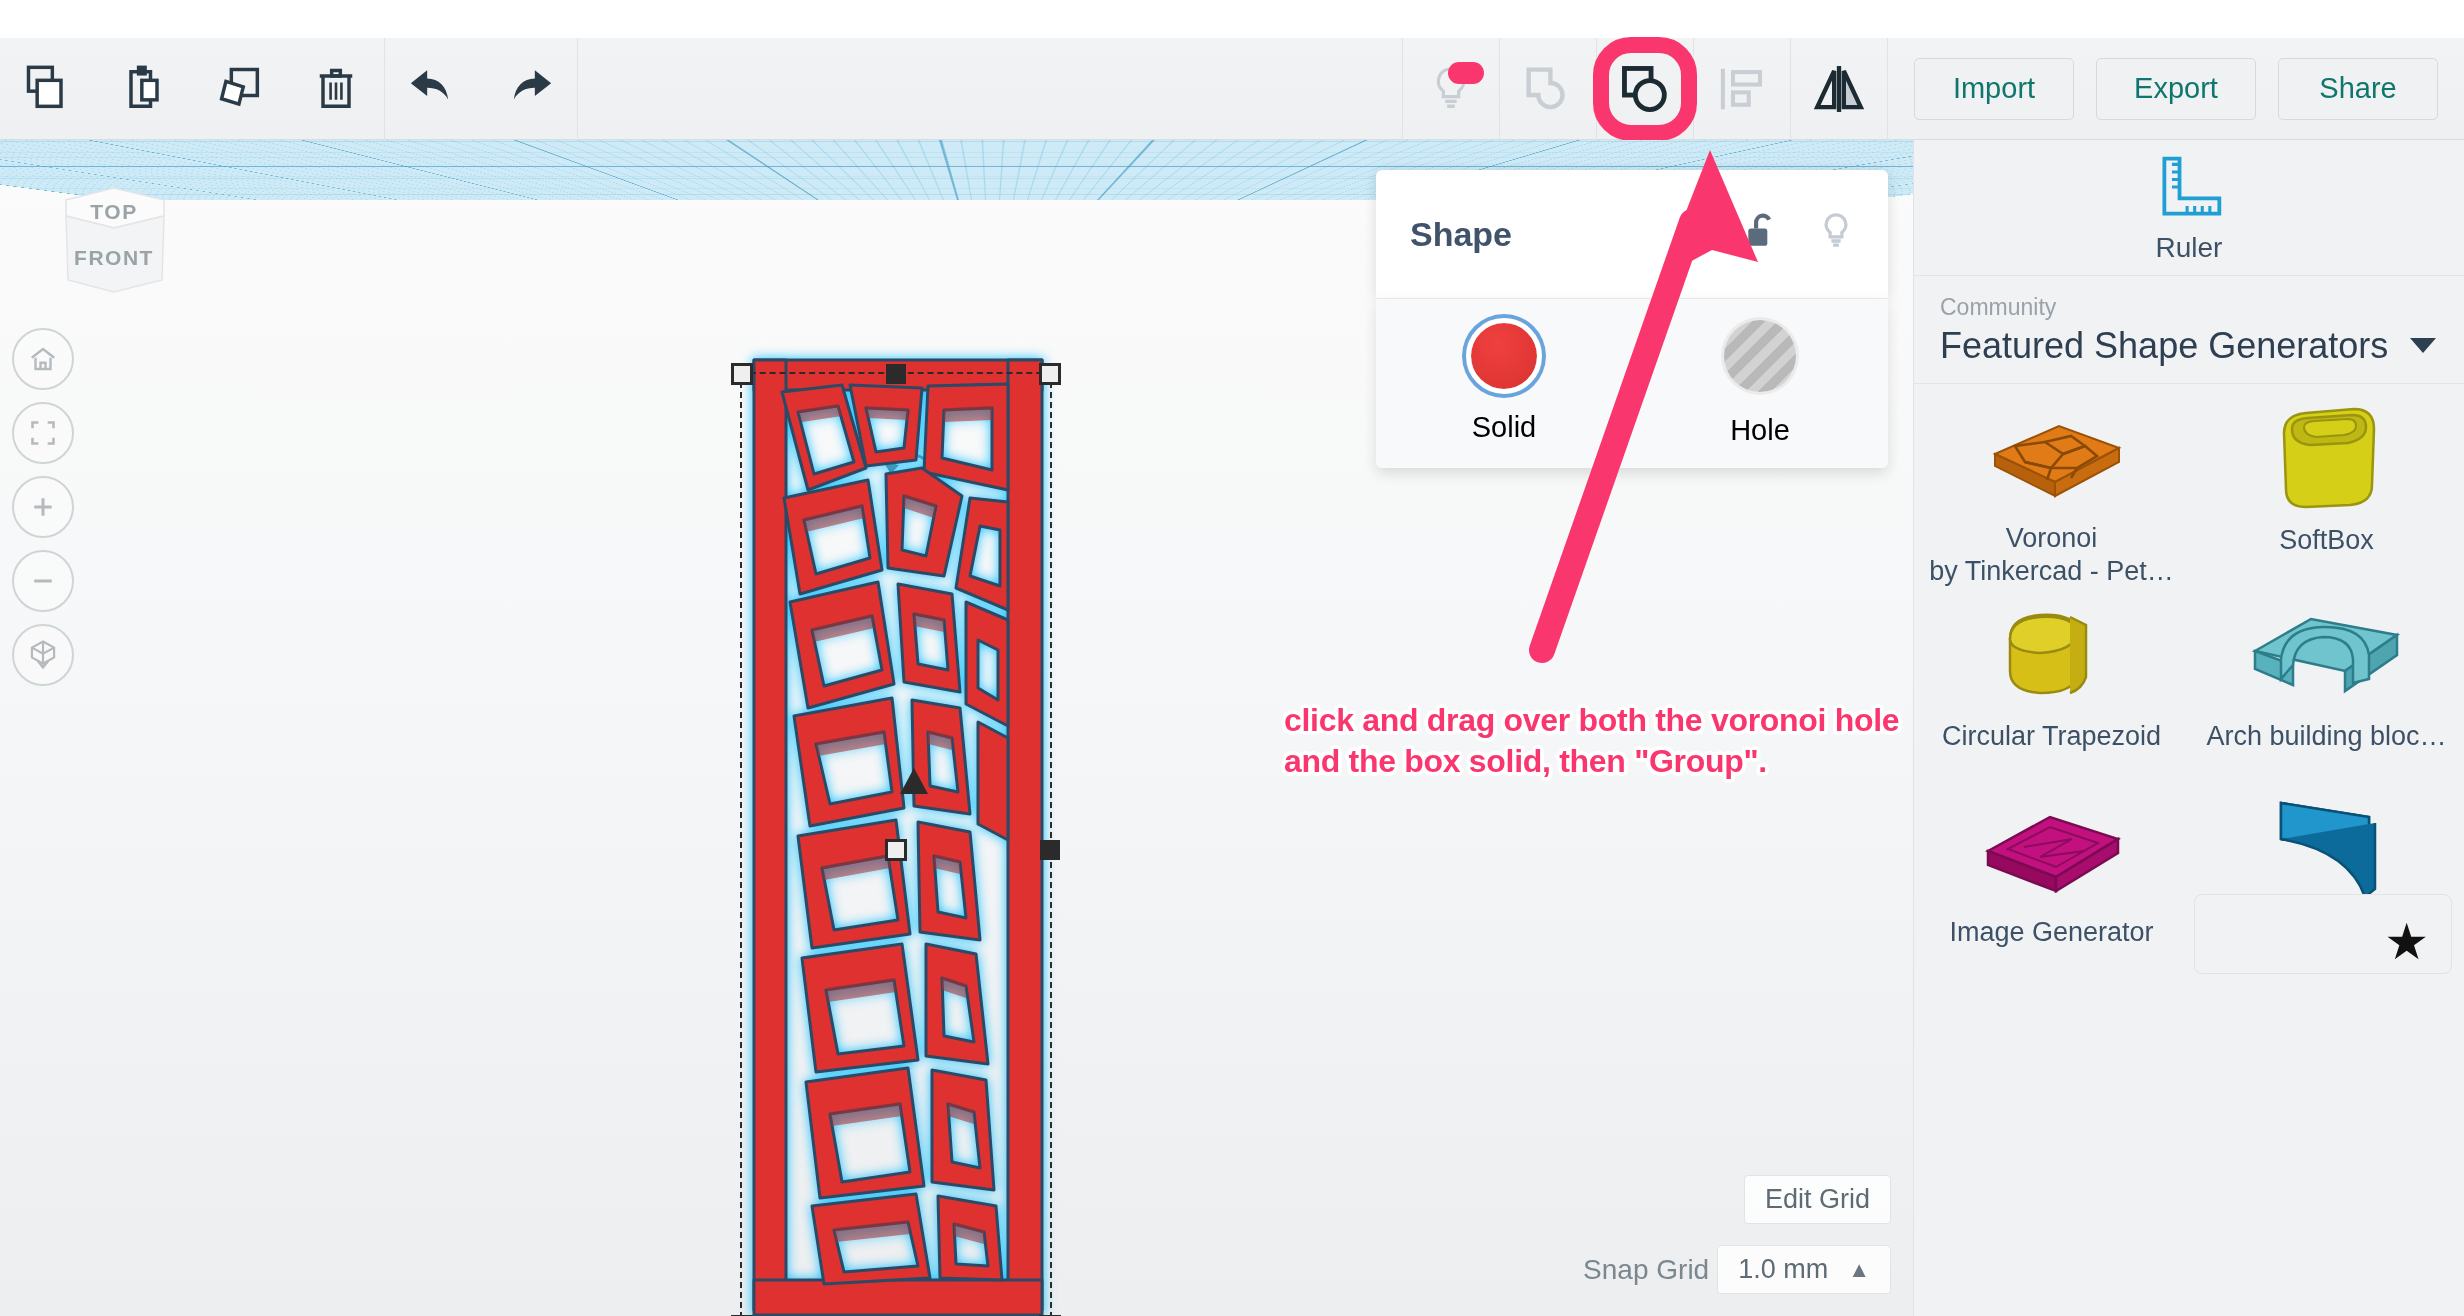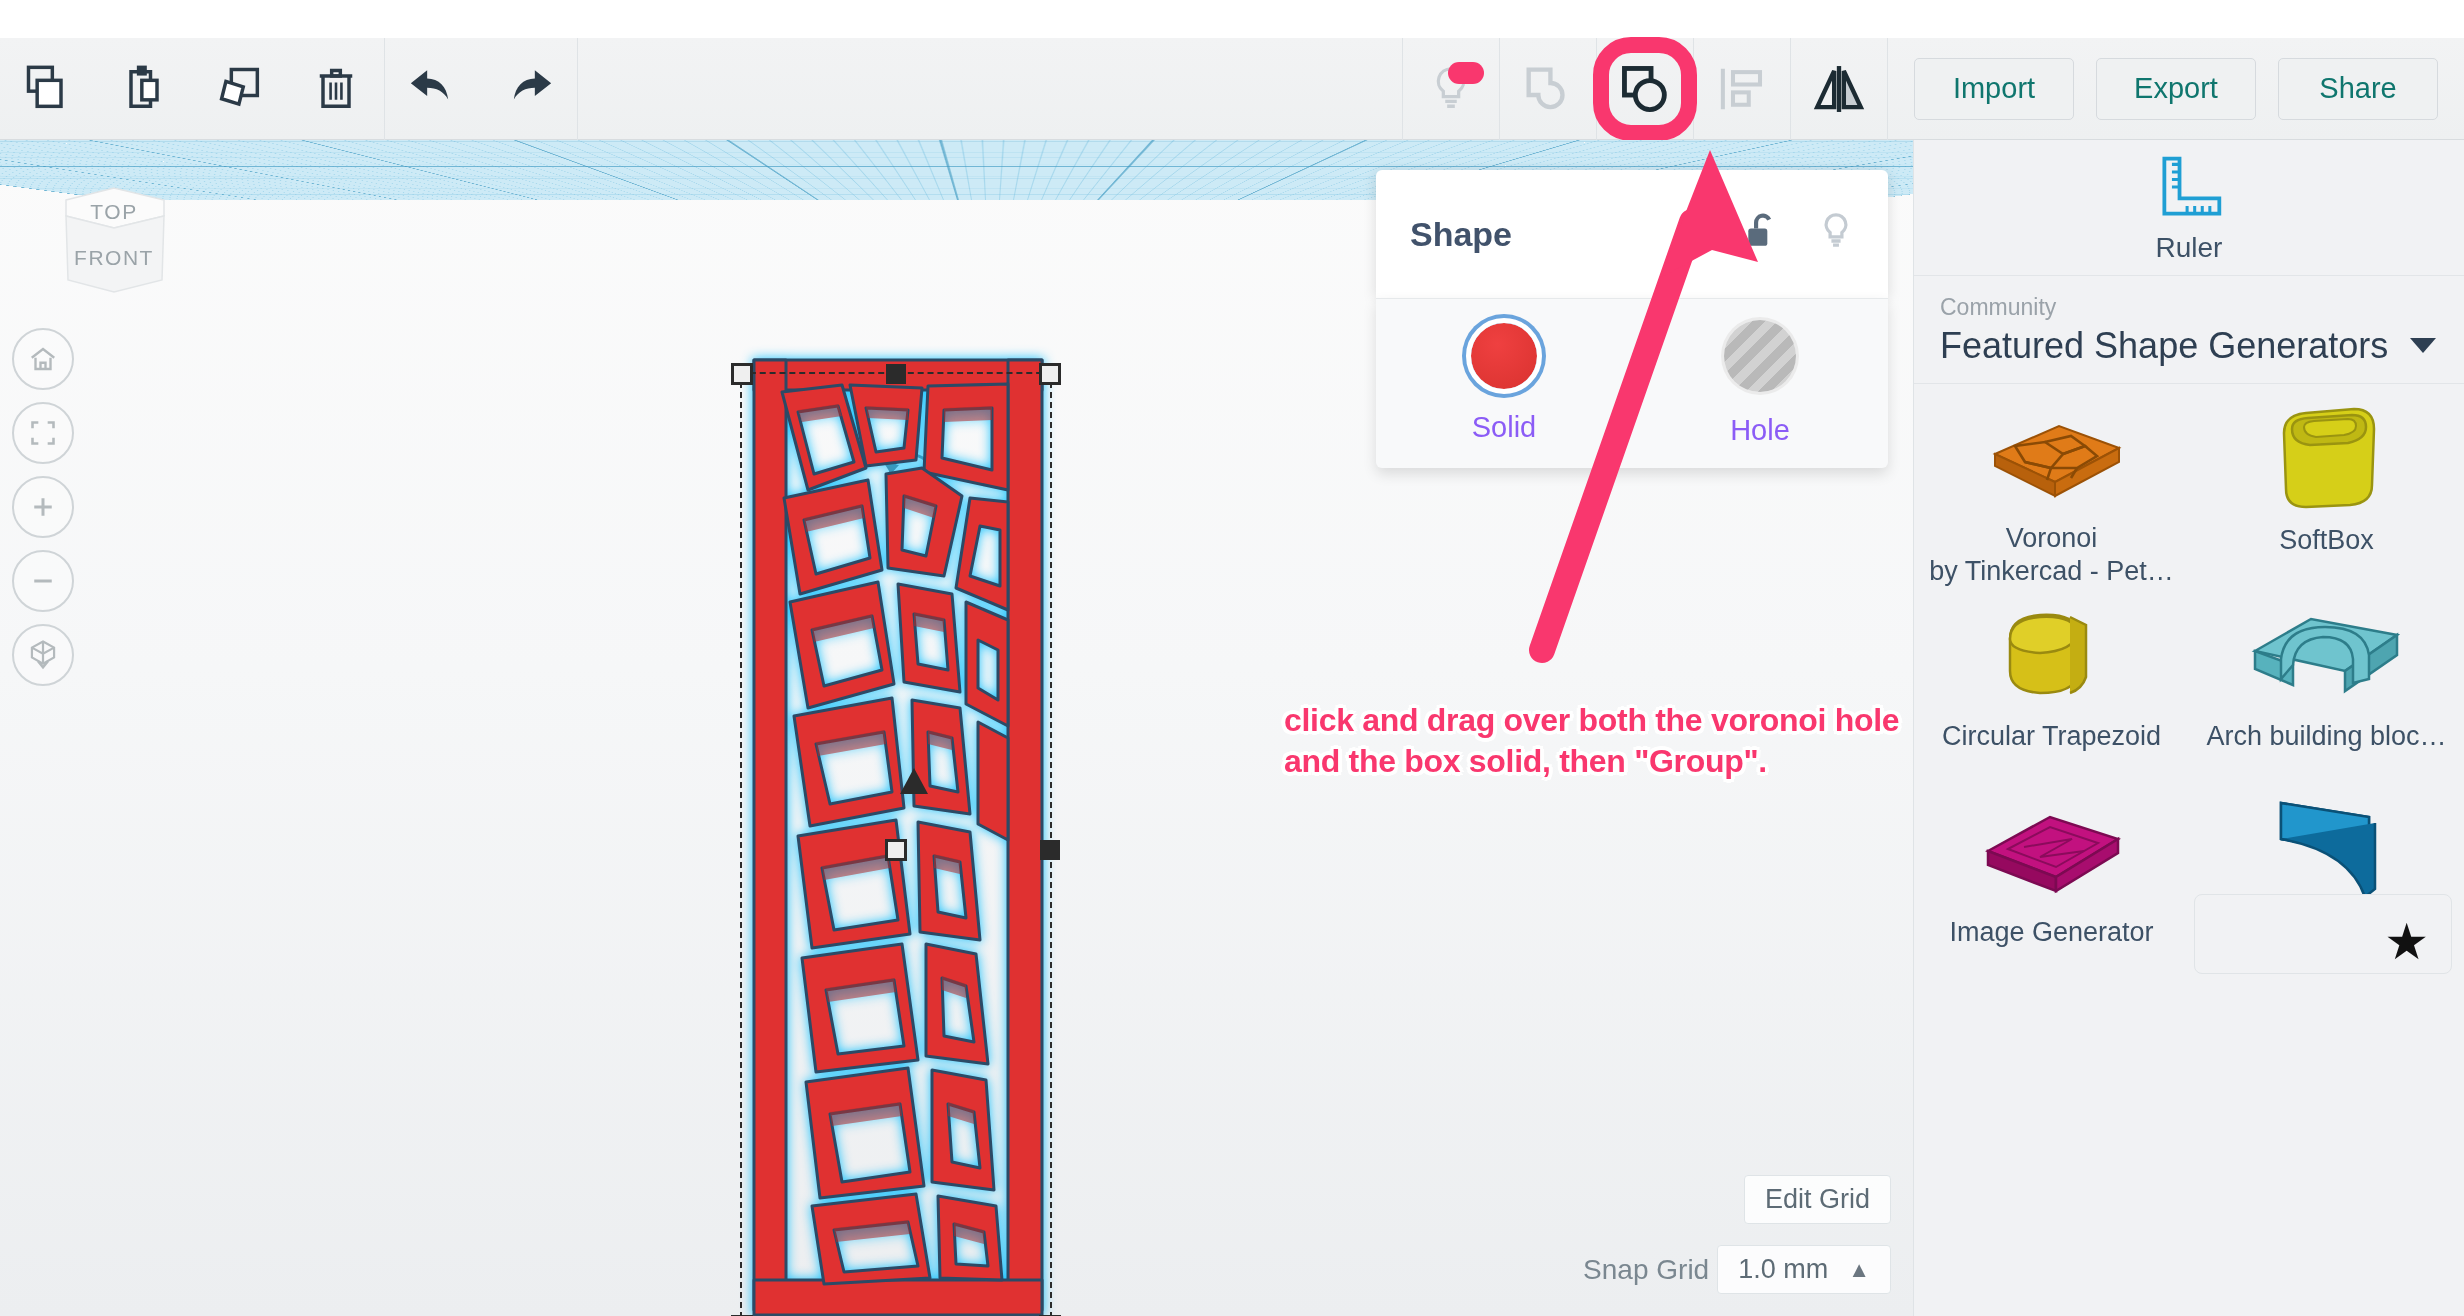--- a/index.html
+++ b/index.html
@@ -99,21 +99,21 @@
   .handle.dark { background:#2b2b2b; width:20px; height:20px; border:none; }
   .rot-handle { position: absolute; left: 880px; top: 307px; }
 
   .cone { position:absolute; left: 900px; top: 628px; width:0;height:0;
     border-left: 14px solid transparent; border-right: 14px solid transparent;
     border-bottom: 26px solid #2b2b2b; }
 
   
   .viewcube { position: absolute; left: 44px; top: 34px; width: 140px; height: 130px; }
   .vc-lbl { position:absolute; width:100%; text-align:center;
-    color:#9aa3a8; font-size:21px; font-weight:normal; letter-spacing:1.5px; }
+    color:#9aa3a8; font-size:21px; font-weight:bold; letter-spacing:1.5px; }
 
   .navbtn {
     position: absolute; left: 12px;
     width: 62px; height: 62px; border-radius: 50%;
     border: 2px solid #cfd4d7; background: rgba(252,252,252,.55);
     display:flex; align-items:center; justify-content:center;
     color:#b4babd; cursor:pointer;
   }
 
   
@@ -150,21 +150,21 @@
   .swatch-solid {
     width: 66px; height:66px; border-radius:50%;
     background: radial-gradient(circle at 40% 32%, #ef4040, #d9322f);
     outline: 5px solid #ffffff; box-shadow: 0 0 0 9px #6aa4dd;
   }
   .swatch-hole {
     width: 72px; height:72px; border-radius:50%;
     background: repeating-linear-gradient(-45deg,#b9b9b9 0 9px,#d2d2d2 9px 18px);
     box-shadow: 0 0 0 3px #ebebeb;
   }
-  .opt-lbl { margin-top: 22px; font-size: 29px; color:#8b5cf6; }
+  .opt-lbl { margin-top: 22px; font-size: 29px; color:#000000; }
 
   
   .sidebar {
     position: absolute; right: 0; top: 140px;
     width: 551px; height: 1176px;
     background: #f1f2f4;
     border-left: 1px solid #dfe3e6;
   }
   .sb-tools { display:flex; height: 136px; border-bottom:1px solid #e2e5e8; }
   .sb-tool { flex:1; display:flex; flex-direction:column; align-items:center; justify-content:center; cursor:pointer; gap:6px; }

